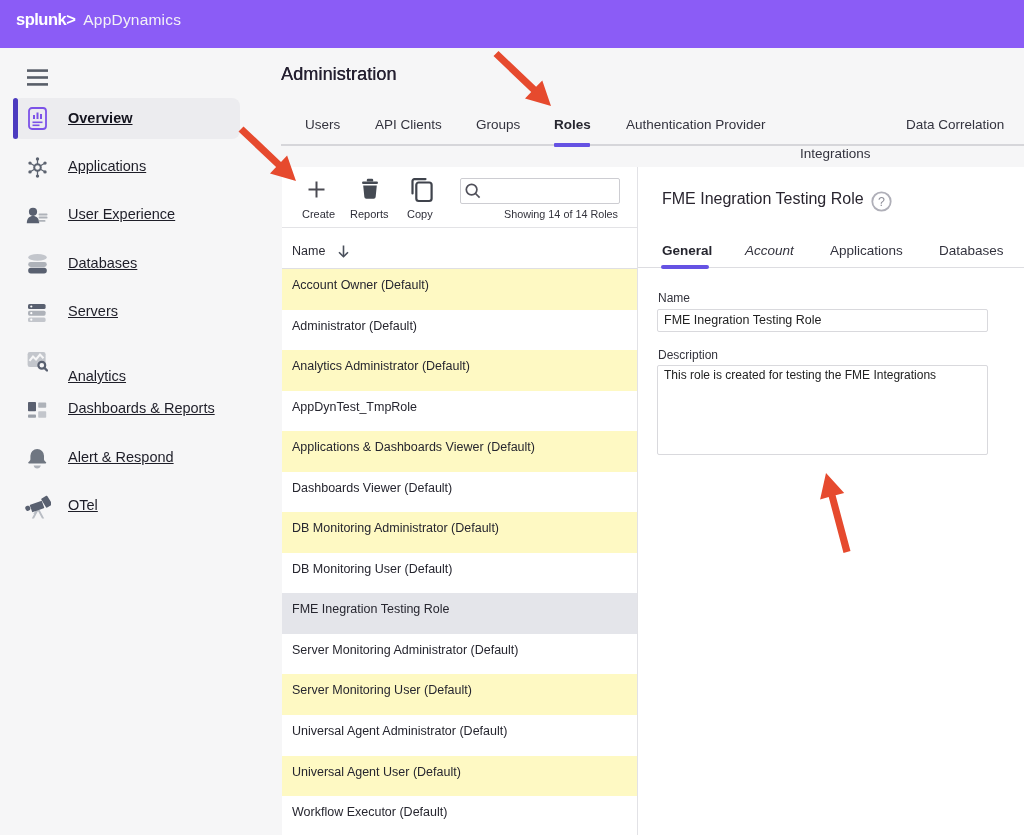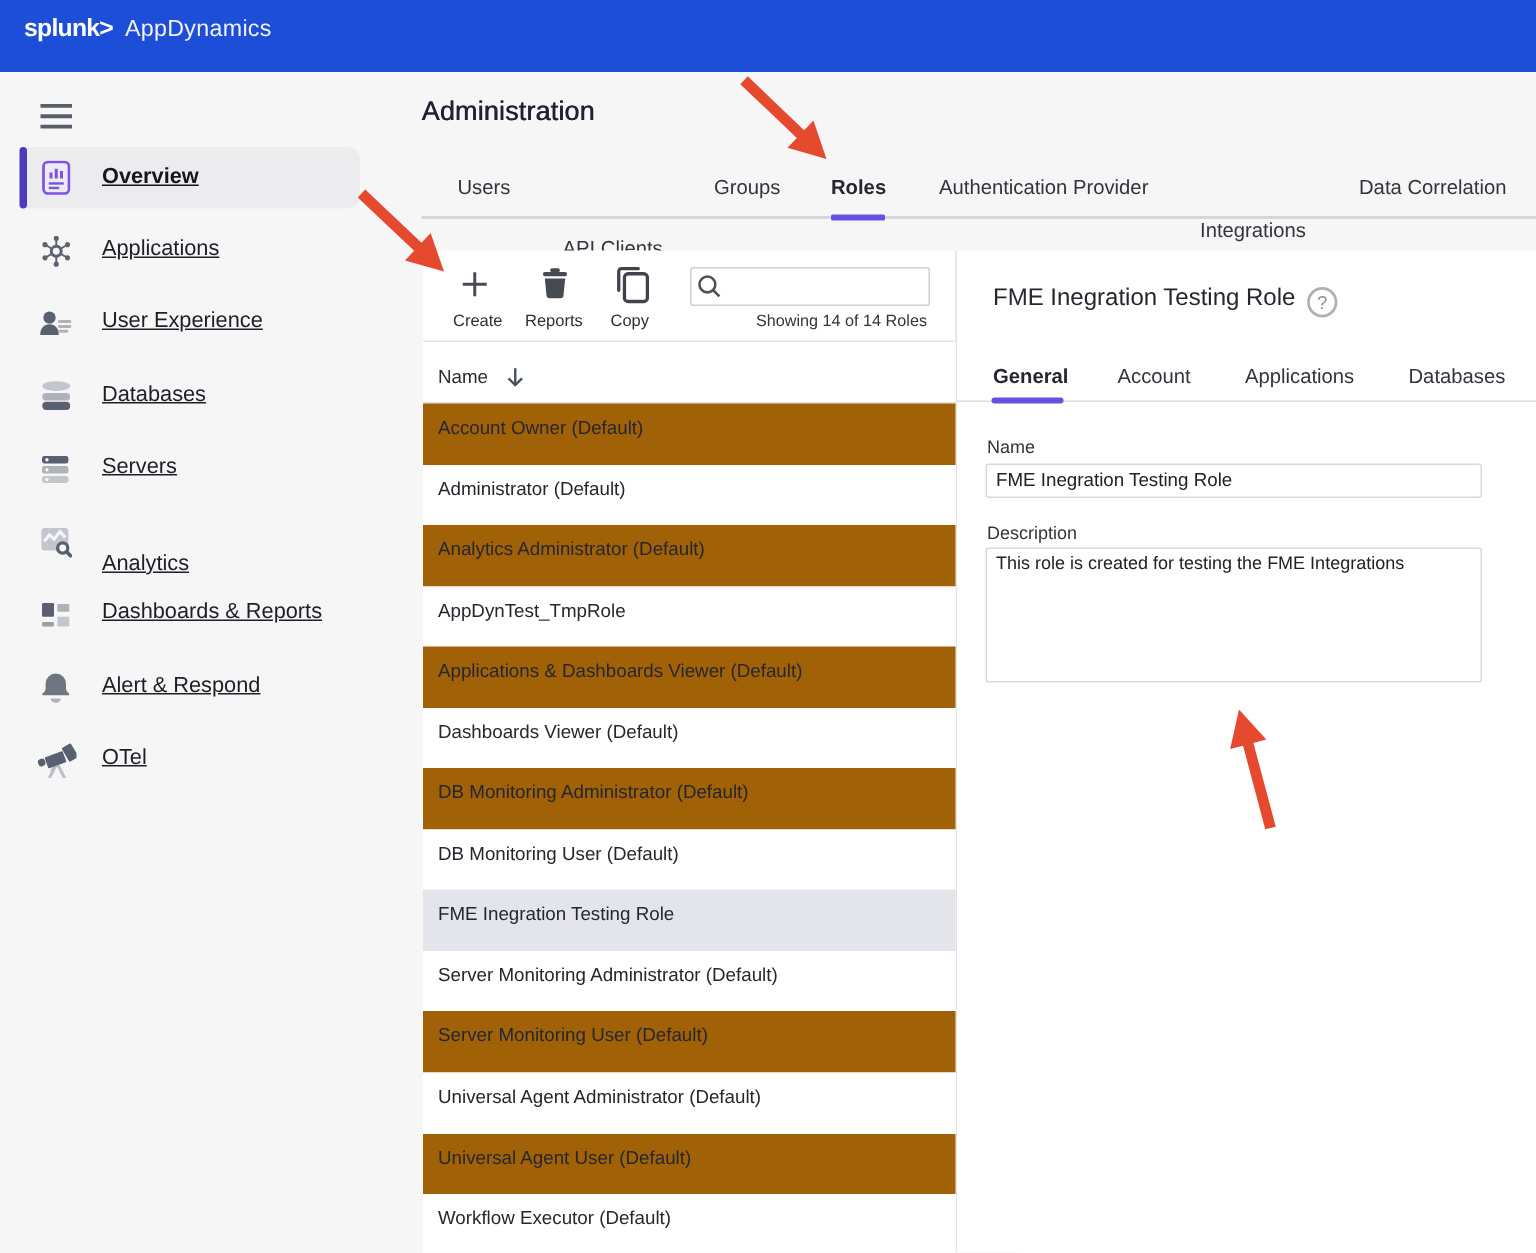--- a/index.html
+++ b/index.html
@@ -1,20 +1,20 @@
 <!DOCTYPE html>
 <html><head>
 <meta charset="utf-8">
 <style>
   * { margin:0; padding:0; box-sizing:border-box; }
   html,body { width:1024px; height:835px; overflow:hidden; }
   body { font-family:"Liberation Sans", sans-serif; background:#F6F6F7; position:relative; }
   .abs { position:absolute; }
   
-  #hdr { left:0; top:0; width:1024px; height:48px; background:#1d4ed8; }
+  #hdr { left:0; top:0; width:1024px; height:48px; background:#8b5cf6; }
   #hdr .logo { position:absolute; left:16px; top:10px; font-size:16.5px; color:#fff; }
   #hdr .logo b { font-weight:700; letter-spacing:-0.5px; }
   #hdr .logo .ad { font-weight:400; font-size:15.5px; margin-left:8px; letter-spacing:0.2px; color:#F2F1F7; }
   
   .pill { left:13px; top:98px; width:227px; height:41px; background:#ECECEF; border-radius:8px; }
   .pillbar { left:13px; top:98px; width:5px; height:41px; background:#4C3BBF; border-radius:3px; }
   .sitem { left:68px; height:20px; font-size:14.5px; color:#1E1E28; white-space:nowrap;text-decoration:underline; }
   
   #title { left:281px; top:64px; font-size:18px; color:#252031; letter-spacing:0.1px; text-shadow:0.35px 0 0 #252031; }
   .tab { top:117px; font-size:13.5px; color:#33333E; white-space:nowrap; }
@@ -26,21 +26,21 @@
   #vdivider { left:637px; top:167px; width:1px; height:668px; background:#E2E2E6; }
   
   #toolbar { left:282px; top:167px; width:355px; height:61px; border-bottom:1px solid #E3E3E6; position:absolute; }
   .tlabel { top:41px; font-size:11px; color:#2E2E38; position:absolute; }
   #searchbox { position:absolute; left:178px; top:11px; width:160px; height:26px; border:1px solid #CDCDD2; border-radius:2px; background:#fff; }
   #showing { position:absolute; right:19px; top:41px; font-size:10.8px; color:#33333C; }
   
   #namehdr { left:282px; top:228px; width:355px; height:41px; background:#fff; border-bottom:1px solid #DFDFE3; position:absolute; }
   #rows { left:282px; top:269px; width:355px; position:absolute; }
   .row { height:40.55px; line-height:32.5px; padding-left:10px; font-size:12.5px; color:#26262F; background:#fff; white-space:nowrap; overflow:hidden; }
-  .row.odd { background:#a16207; }
+  .row.odd { background:#fef9c3; }
   .row.sel { background:#E4E5EA; }
   
   #dtitle { left:662px; top:190px; font-size:16px; color:#29252F; position:absolute; }
   .dtab { top:243px; font-size:13.5px; color:#33333E; position:absolute; }
   #dtabline { left:638px; top:267px; width:386px; height:1px; background:#DDDDE1; position:absolute; }
   #dtabsel { left:661px; top:265px; width:48px; height:4px; background:#6552E3; border-radius:2px; position:absolute; }
   .flabel { left:658px; font-size:12px; color:#33333C; position:absolute; }
   .field { left:657px; width:331px; border:1px solid #D9D9DD; border-radius:2px; background:#fff; font-size:13.5px; color:#222; position:absolute; padding-left:6px; }
   #arrows { left:0; top:0; width:1024px; height:835px; pointer-events:none; z-index:50; position:absolute; }
 </style>
@@ -155,21 +155,21 @@
   </g>
   <g fill="#596070">
     <rect x="0.4" y="11.8" width="4.8" height="5" rx="2" transform="rotate(-20 2.8 14.3)"></rect>
     <rect x="5.6" y="8.6" width="12.8" height="7.8" rx="0.7" transform="rotate(-20 12 12.5)"></rect>
     <rect x="18.2" y="2.4" width="7" height="10.6" rx="0.9" transform="rotate(-31 21.7 7.7)"></rect>
   </g>
 </svg>
 
 <div id="title" class="abs">Administration</div>
 <span class="tab abs" style="left:305px;">Users</span>
-<span class="tab abs" style="left:375px;margin-top:41px;">API Clients</span>
+<span class="tab abs" style="left:375px;">API Clients</span>
 <span class="tab abs" style="left:476px;">Groups</span>
 <span class="tab abs" style="left:554px;font-weight:700;color:#26262F;">Roles</span>
 <span class="tab abs" style="left:626px;">Authentication Provider</span>
 <span class="tab abs" style="left:800px;margin-top:29px;">Integrations</span>
 <span class="tab abs" style="left:906px;">Data Correlation</span>
 <div id="tabline" class="abs"></div>
 <div id="tabsel" class="abs"></div>
 
 <div id="listpanel" class="abs"></div>
 <div id="detailpanel" class="abs"></div>
@@ -234,21 +234,21 @@
 <div class="row odd">Universal Agent User (Default)</div>
 <div class="row">Workflow Executor (Default)</div>
 </div>
 
 <div id="dtitle">FME Inegration Testing Role</div>
 <svg class="abs" style="left:871px;top:191px" width="21" height="21" viewBox="0 0 21 21">
     <circle cx="10.5" cy="10.5" r="9.2" fill="none" stroke="#AFAFB8" stroke-width="1.8"></circle>
     <text x="10.5" y="15" text-anchor="middle" font-size="12.5" fill="#8F8F99" font-family="Liberation Sans">?</text>
   </svg>
 <span class="dtab" style="left:662px;font-weight:700;color:#26262F;">General</span>
-<span class="dtab" style="left:745px;">Account</span>
+<span class="dtab" style="left:745px;font-style:italic;">Account</span>
 <span class="dtab" style="left:830px;">Applications</span>
 <span class="dtab" style="left:939px;">Databases</span>
 <div id="dtabline"></div>
 <div id="dtabsel"></div>
 
 <span class="flabel" style="top:291px;">Name</span>
 <div class="field" style="top:309px;height:23px;line-height:21px;font-size:12.5px;">FME Inegration Testing Role</div>
 <span class="flabel" style="top:348px;">Description</span>
 <div class="field" style="top:365px;height:90px;line-height:15px;padding-top:2px;font-size:12px;">This role is created for testing the FME Integrations</div>
 

